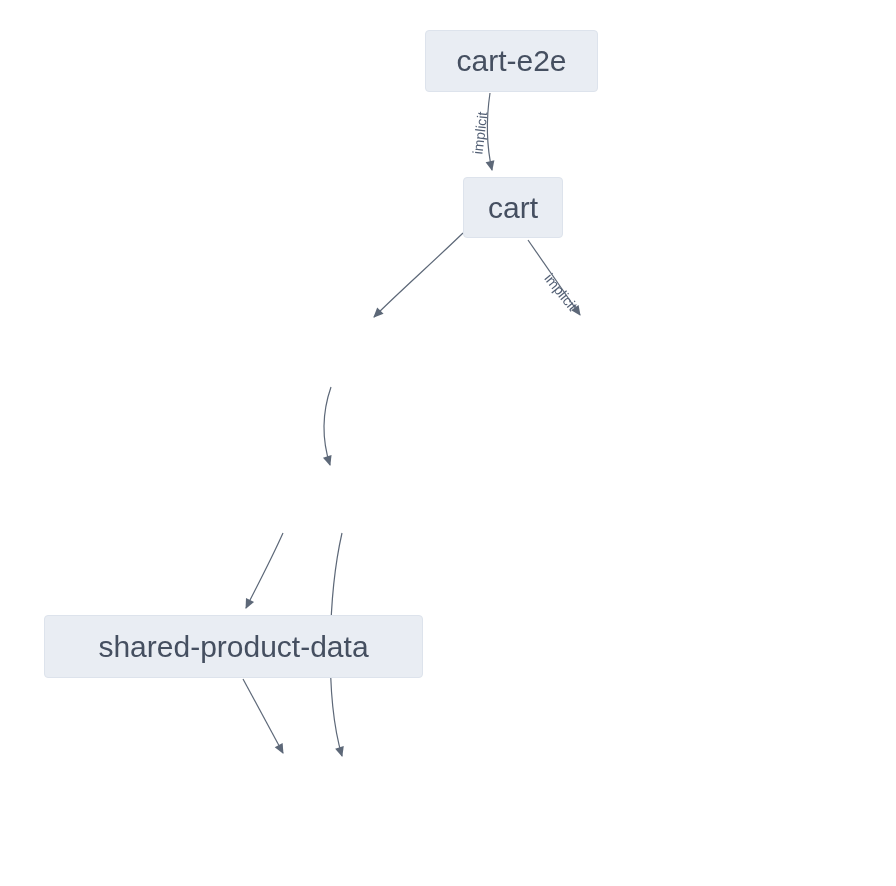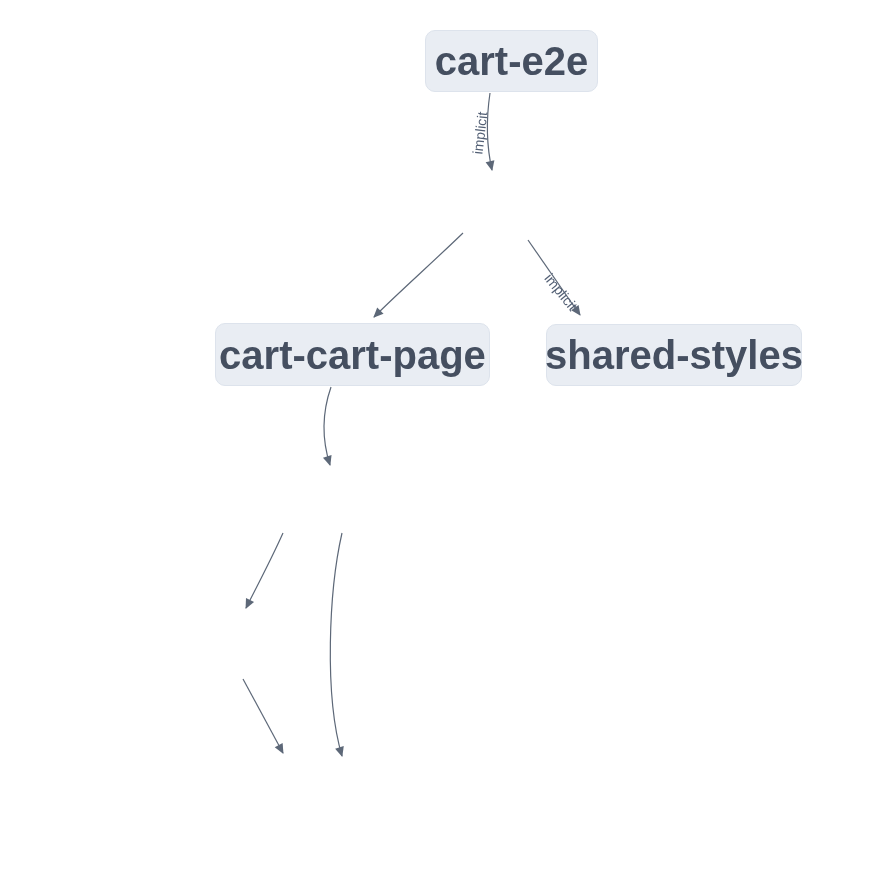--- a/index.html
+++ b/index.html
@@ -27,30 +27,29 @@
   }
   .edges path.edge{
     fill:none;
     stroke:var(--edge-stroke);
     stroke-width:1.2;
   }
   .node{
     position:absolute;
     background:var(--node-fill);
     border:1px solid var(--node-border);
-    border-radius:10px;
+    border-radius:4px;
     color:var(--node-text);
-    font-size:40px;
+    font-size:30px;
     line-height:1;
     display:flex;
     align-items:center;
     justify-content:center;
     white-space:nowrap;
     cursor:pointer;
-    font-weight:bold;
   }
   .edge-label{
     position:absolute;
     font-size:14px;
     color:var(--edge-label);
     transform:translate(-50%,-50%) rotate(var(--rot,0deg));
     white-space:nowrap;
     pointer-events:none;
   }
 </style>
@@ -72,20 +71,20 @@
     <path class="edge" d="M283,533 C270,562 256,588 246,608" marker-end="url(#arrow)"></path>
     <path class="edge" d="M342,533 C329,590 324,695 342,756" marker-end="url(#arrow)"></path>
     <path class="edge" d="M243,679 C257,705 271,731 283,753" marker-end="url(#arrow)"></path>
   </svg>
 
   <span class="edge-label" style="left:480px;top:133px;--rot:-83deg">implicit</span>
   <span class="edge-label" style="left:561px;top:292px;--rot:51deg">implicit</span>
 
   <div class="node" style="left:425px;top:30px;width:173px;height:62px">cart-e2e</div>
 
-
-  <div class="node" style="left:215px;top:323px;width:275px;height:63px">cart-cart-page</div>
-
-  <div class="node" style="left:546px;top:324px;width:256px;height:62px">shared-styles</div>
+  <div class="node" style="left:463px;top:177px;width:100px;height:61px">cart</div>
 
 
+
+
+  <div class="node" style="left:44px;top:615px;width:379px;height:63px">shared-product-data</div>
 
 </div>
 
 </body></html>

